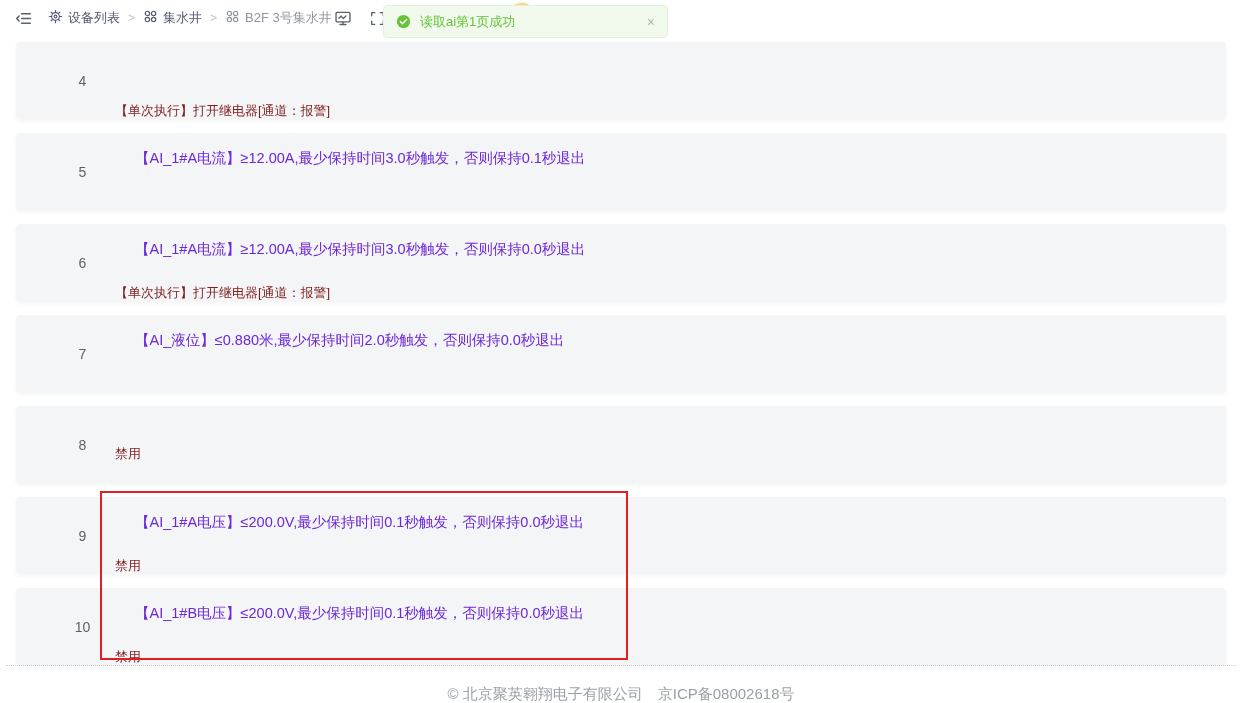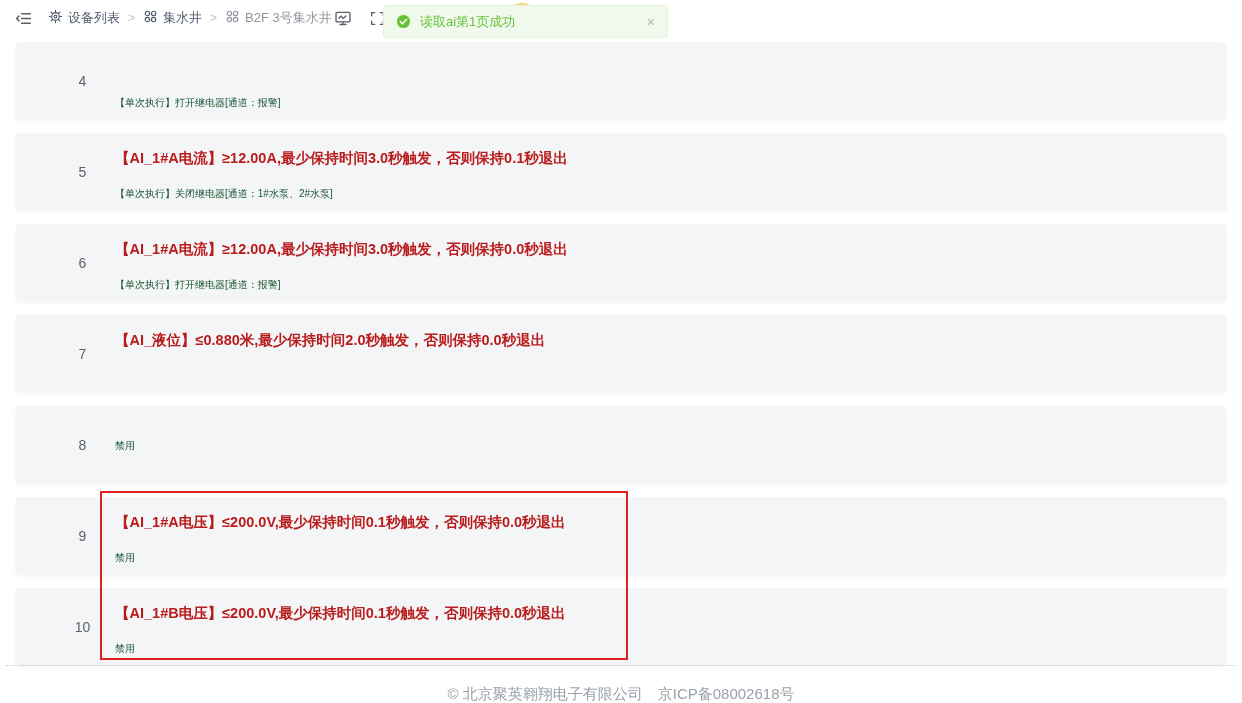--- a/index.html
+++ b/index.html
@@ -32,22 +32,22 @@
   .tab-close { margin-left:4px; font-size:12px; color:#6aa7f0; cursor:pointer; }
   .more-btn { position:absolute; right:16px; bottom:9px; font-size:13px; color:#515a6e; cursor:pointer; display:flex; align-items:center; gap:3px; }
 
   
   .content { padding:0 16px; }
   .rule-card { position:relative; height:77px; background:#f4f5f7; border-radius:4px; margin-top:14px; box-shadow:0 2px 4px rgba(0,0,0,.05); }
   .rule-card.partial { margin-top:-32px; }
   .rule-num { position:absolute; left:0; top:0; bottom:0; width:145px; display:flex; align-items:center; font-size:14px; color:#5c6268; }
   .rule-num span { position:absolute; left:0; width:145px; text-align:center; transform:translateX(-6px); }
   .rule-body { padding:15px 20px 0 99px; }
-  .rule-cond { font-size:14.5px; color:#b91c1c; font-weight:700; line-height:21px; min-height:21px; }
-  .rule-action { margin-top:16px; font-size:10px; color:#14532d; line-height:17px; }
+  .rule-cond { font-size:14.5px; color:#6d28d9; font-weight:400; line-height:21px; min-height:21px;margin-left:20px; }
+  .rule-action { margin-top:24px; font-size:13px; color:#7f1d1d; line-height:17px; }
 
   
   .divider { border-top:1px dotted #cfcfcf; margin:0 6px; }
   .footer { text-align:center; padding-top:19px; font-size:15px; color:#9aa0a8; }
 
   
   .red-box { position:absolute; left:100px; top:491px; width:528px; height:169px; border:2px solid #e01f1f; z-index:40; pointer-events:none; }
 
   svg { flex:none; }
 </style>
@@ -218,21 +218,20 @@
       <div class="rule-action">【单次执行】打开继电器[通道：报警]</div>
     </div>
   </div>
 
   <div class="rule-card">
     <div class="rule-num">
         <span>5</span>
       </div>
     <div class="rule-body">
       <div class="rule-cond">【AI_1#A电流】≥12.00A,最少保持时间3.0秒触发，否则保持0.1秒退出</div>
-      <div class="rule-action">【单次执行】关闭继电器[通道：1#水泵、2#水泵]</div>
     </div>
   </div>
 
   <div class="rule-card">
     <div class="rule-num">
         <span>6</span>
       </div>
     <div class="rule-body">
       <div class="rule-cond">【AI_1#A电流】≥12.00A,最少保持时间3.0秒触发，否则保持0.0秒退出</div>
       <div class="rule-action">【单次执行】打开继电器[通道：报警]</div>

